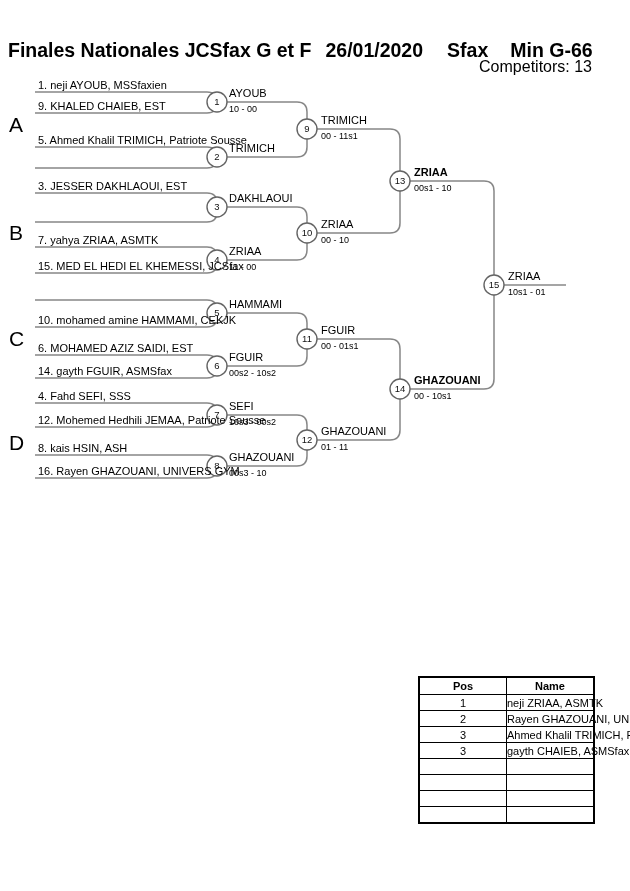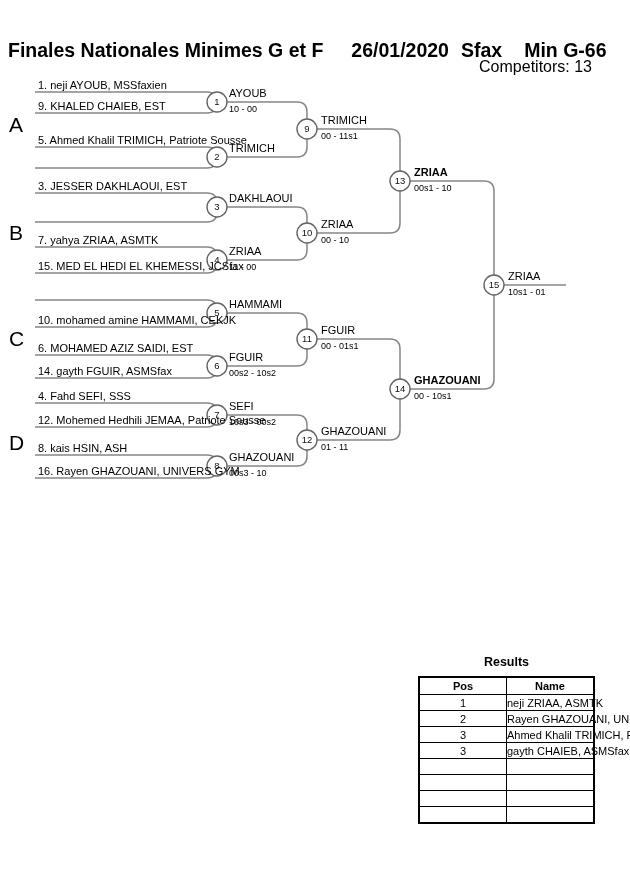--- a/index.html
+++ b/index.html
@@ -2,22 +2,22 @@
 <html><head>
 <meta charset="utf-8">
 <style>
   html,body{margin:0;padding:0;}
   body{width:630px;height:891px;background:#fff;overflow:hidden;
        font-family:"Liberation Sans",sans-serif;color:#000;}
   .page{position:relative;width:630px;height:891px;background:#fff;}
 
   .title{position:absolute;top:39px;left:8px;white-space:nowrap;
          font-size:19.5px;font-weight:700;letter-spacing:0;}
-  .title .t-date{margin-left:28px;}
-  .title .t-city{margin-left:12px;}
+  .title .t-date{margin-left:14px;}
+  .title .t-city{margin-left:24px;}
   .title .t-cat{margin-left:22px;margin-top:30px;}
   .competitors{position:absolute;top:58px;right:38px;font-size:16px;}
 
   svg{position:absolute;top:0;left:0;}
   .bracket-line{fill:none;stroke:#878787;stroke-width:1.5;}
   .match-circle{fill:#ffffff;stroke:#646464;stroke-width:1.4;}
   .slot-name{font-family:"Liberation Sans",sans-serif;font-size:11px;fill:#000;}
   .winner-label{font-family:"Liberation Sans",sans-serif;font-size:11px;fill:#000;}
   .winner-label.bold{font-weight:700;}
   .match-score{font-family:"Liberation Sans",sans-serif;font-size:9px;fill:#000;}
@@ -34,21 +34,21 @@
   table.results td{height:15px;}
   td.pos{text-align:center;width:33px;}
   td.name{padding-left:6px;white-space:nowrap;width:144px;}
 </style>
 </head>
 <body>
 
 <div class="page">
 
   <div class="title">
-    <span>Finales Nationales Minimes G et F</span><span class="t-date">26/01/2020</span><span class="t-city">Sfax</span><span class="t-cat">Min G-66</span>
+    <span>Finales Nationales JCSfax G et F</span><span class="t-date">26/01/2020</span><span class="t-city">Sfax</span><span class="t-cat">Min G-66</span>
   </div>
   <div class="competitors">Competitors: 13</div>
 
   <svg width="630" height="530" viewBox="0 0 630 530">
 
     <path class="bracket-line" d="M35,92 H207 Q217,92 217,102 V103 Q217,113 207,113 H35"></path>
     <path class="bracket-line" d="M35,147 H207 Q217,147 217,157 V158 Q217,168 207,168 H35"></path>
     <path class="bracket-line" d="M35,193 H207 Q217,193 217,203 V212 Q217,222 207,222 H35"></path>
     <path class="bracket-line" d="M35,247 H207 Q217,247 217,257 V263 Q217,273 207,273 H35"></path>
     <path class="bracket-line" d="M35,300 H207 Q217,300 217,310 V317 Q217,327 207,327 H35"></path>
@@ -144,21 +144,20 @@
     <text class="slot-name" x="38" y="297"></text>
     <text class="slot-name" x="38" y="324">10. mohamed amine HAMMAMI, CEKJK</text>
     <text class="slot-name" x="38" y="352">6. MOHAMED AZIZ SAIDI, EST</text>
     <text class="slot-name" x="38" y="375">14. gayth FGUIR, ASMSfax</text>
     <text class="slot-name" x="38" y="400">4. Fahd SEFI, SSS</text>
     <text class="slot-name" x="38" y="424">12. Mohemed Hedhili JEMAA, Patriote Sousse</text>
     <text class="slot-name" x="38" y="452">8. kais HSIN, ASH</text>
     <text class="slot-name" x="38" y="475">16. Rayen GHAZOUANI, UNIVERS GYM</text>
   </svg>
 
-  <div class="results-title">Results</div>
 
   <table class="results">
     <thead>
       <tr>
         <th>Pos</th>
         <th>Name</th>
       </tr>
     </thead>
     <tbody>
       <tr>

